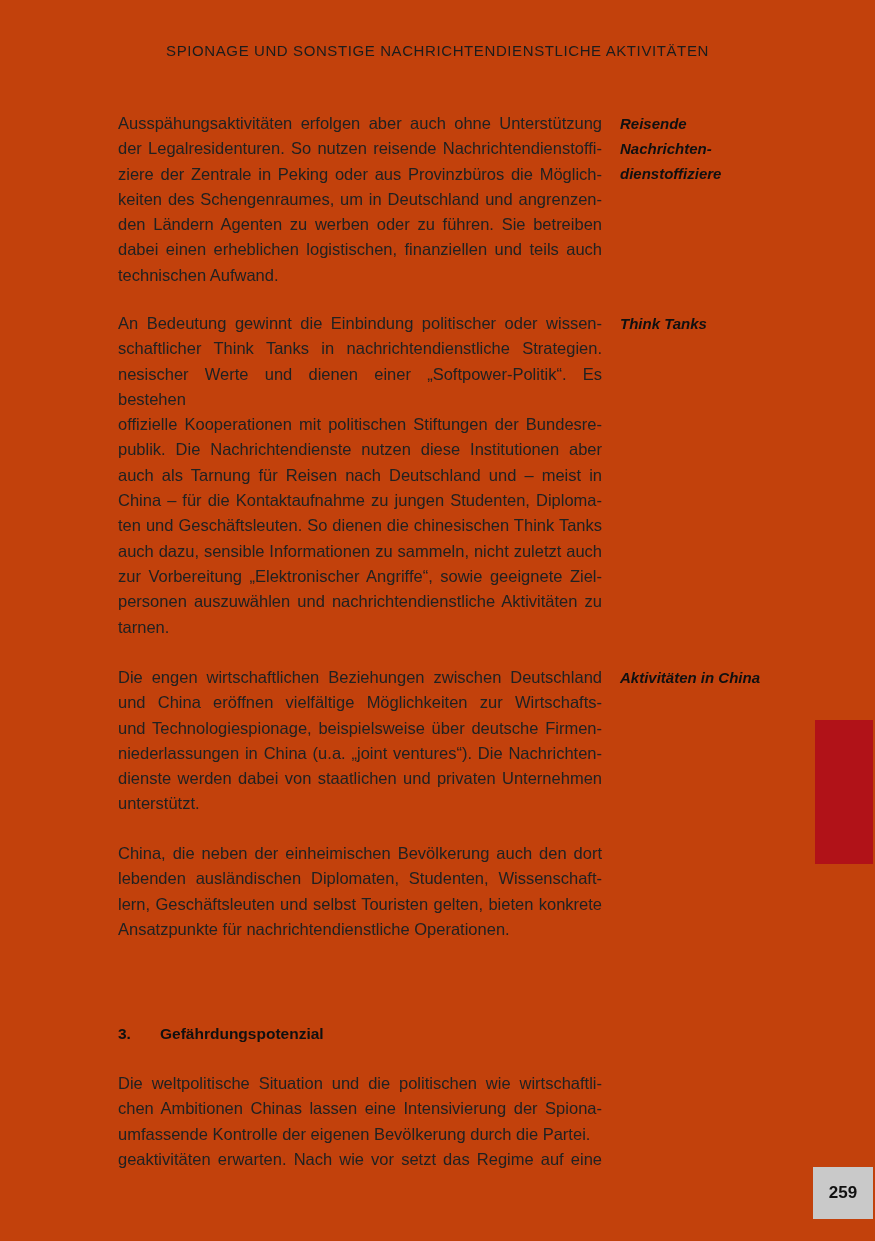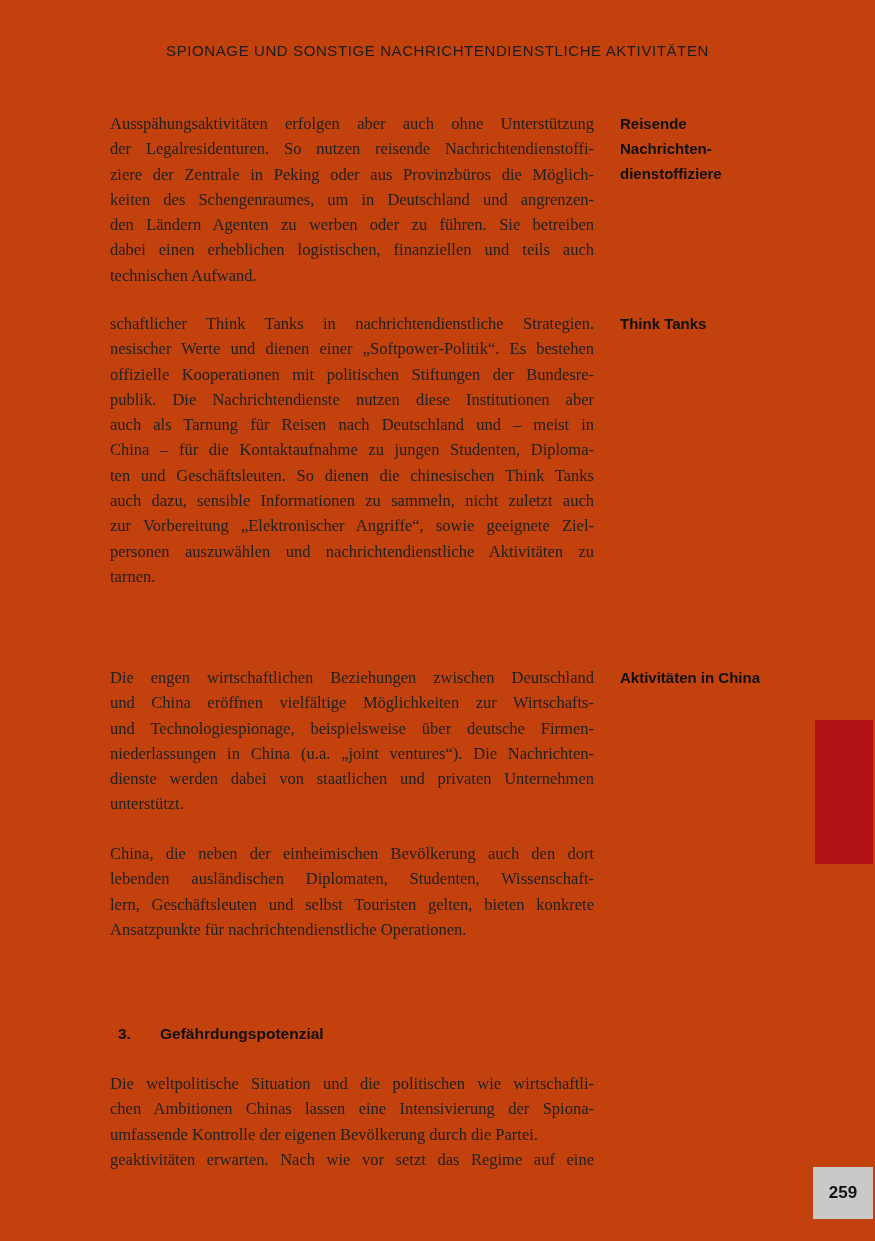--- a/index.html
+++ b/index.html
@@ -18,23 +18,23 @@
     right: 0;
     text-align: center;
     font-family: "Liberation Sans", sans-serif;
     font-size: 15px;
     font-weight: 400;
     letter-spacing: 0.6px;
     color: #1c1c1c;
   }
   .para {
     position: absolute;
-    left: 110px;
+    left: 118px;
     width: 484px;
-    font-family: Liberation Serif, serif;
+    font-family: Liberation Sans, sans-serif;
     font-size: 16.5px;
     line-height: 25.3px;
     color: #212121;
     hyphens: none;
   }
   .para .line {
     text-align: justify;
     text-align-last: justify;
     text-justify: inter-word;
   }
@@ -43,20 +43,21 @@
   }
   .margin-note {
     position: absolute;
     left: 620px;
     width: 210px;
     font-family: "Liberation Sans", sans-serif;
     font-weight: 700;
     font-size: 15px;
     line-height: 24.8px;
     color: #101010;
+    font-style: italic;
   }
   .margin-note .line,
   .margin-note .line.last {
     text-align: left;
     text-align-last: left;
   }
   .section-heading {
     position: absolute;
     left: 118px;
     top: 1021px;
@@ -110,20 +111,21 @@
       <div class="line last">technischen Aufwand.</div>
     </div>
 
   <div class="margin-note" style="top:112px">
       <div class="line">Reisende</div>
       <div class="line">Nachrichten-</div>
       <div class="line last">dienstoffiziere</div>
     </div>
 
   <div class="para" style="top:311px">
+      <div class="line">An Bedeutung gewinnt die Einbindung politischer oder wissen-</div>
       <div class="line">schaftlicher Think Tanks in nachrichtendienstliche Strategien.</div>
       <div class="line">nesischer Werte und dienen einer „Softpower-Politik“. Es bestehen</div>
       <div class="line">offizielle Kooperationen mit politischen Stiftungen der Bundesre-</div>
       <div class="line">publik. Die Nachrichtendienste nutzen diese Institutionen aber</div>
       <div class="line">auch als Tarnung für Reisen nach Deutschland und – meist in</div>
       <div class="line">China – für die Kontaktaufnahme zu jungen Studenten, Diploma-</div>
       <div class="line">ten und Geschäftsleuten. So dienen die chinesischen Think Tanks</div>
       <div class="line">auch dazu, sensible Informationen zu sammeln, nicht zuletzt auch</div>
       <div class="line">zur Vorbereitung „Elektronischer Angriffe“, sowie geeignete Ziel-</div>
       <div class="line">personen auszuwählen und nachrichtendienstliche Aktivitäten zu</div>

